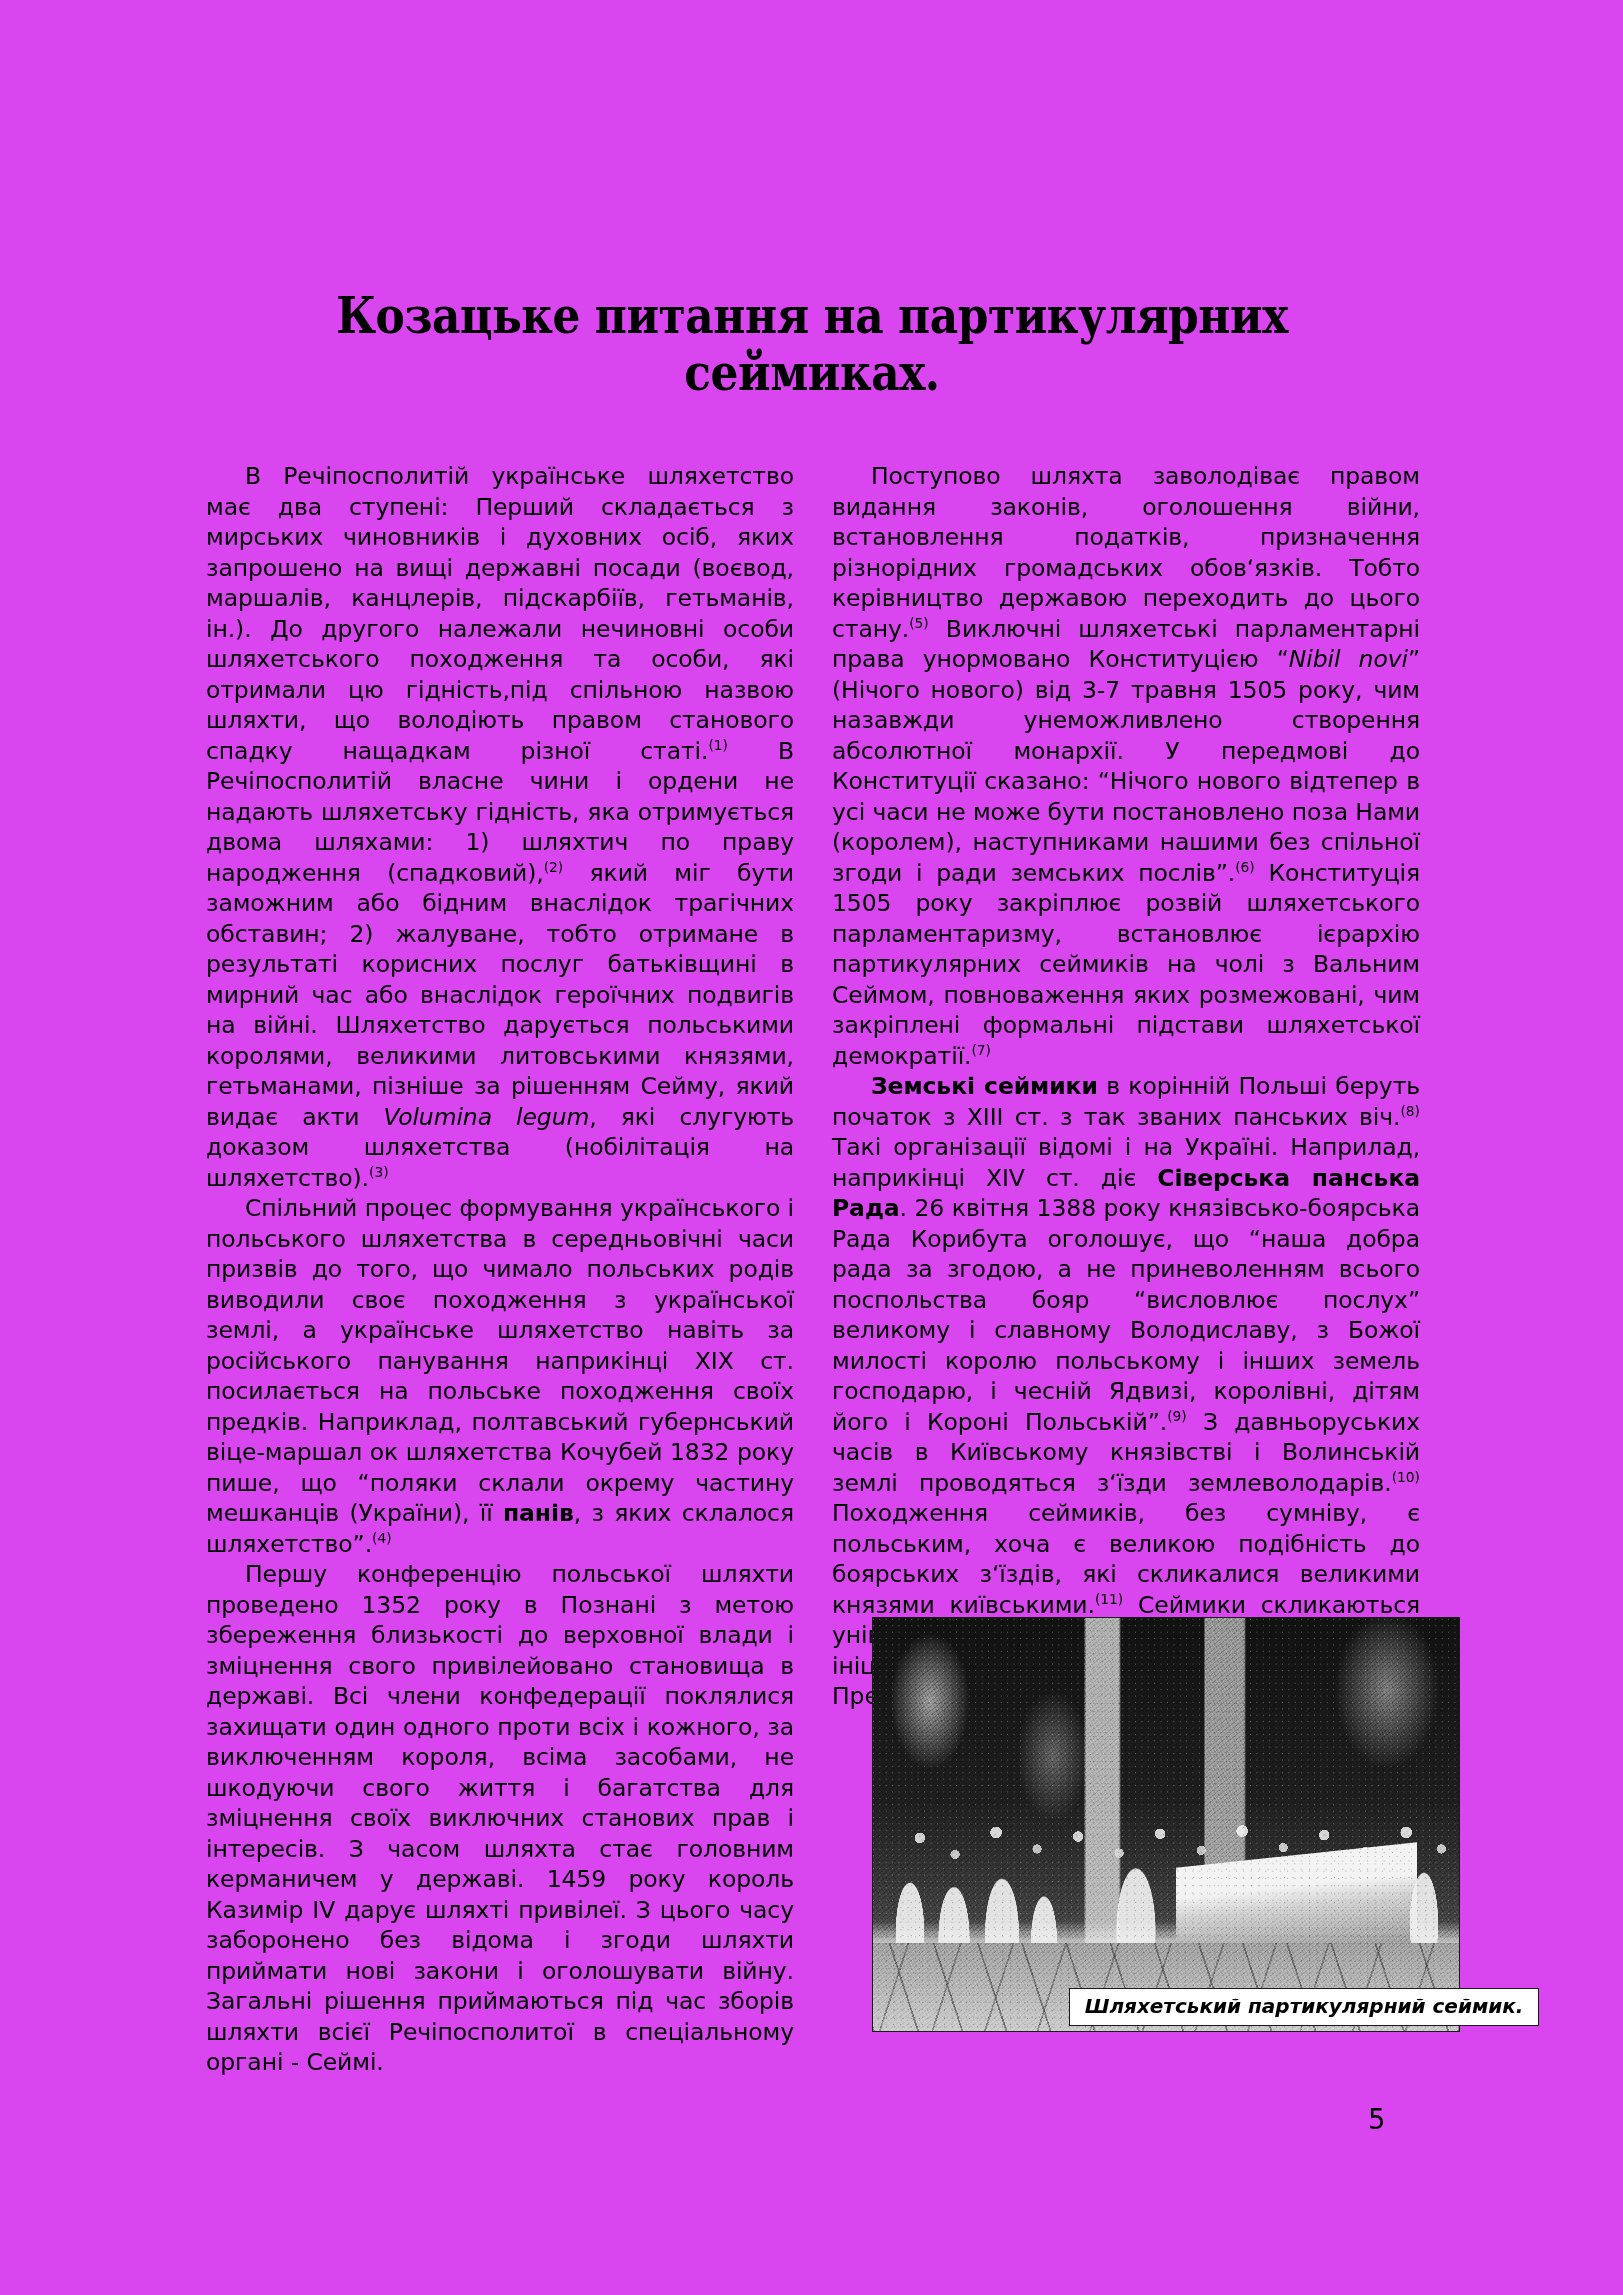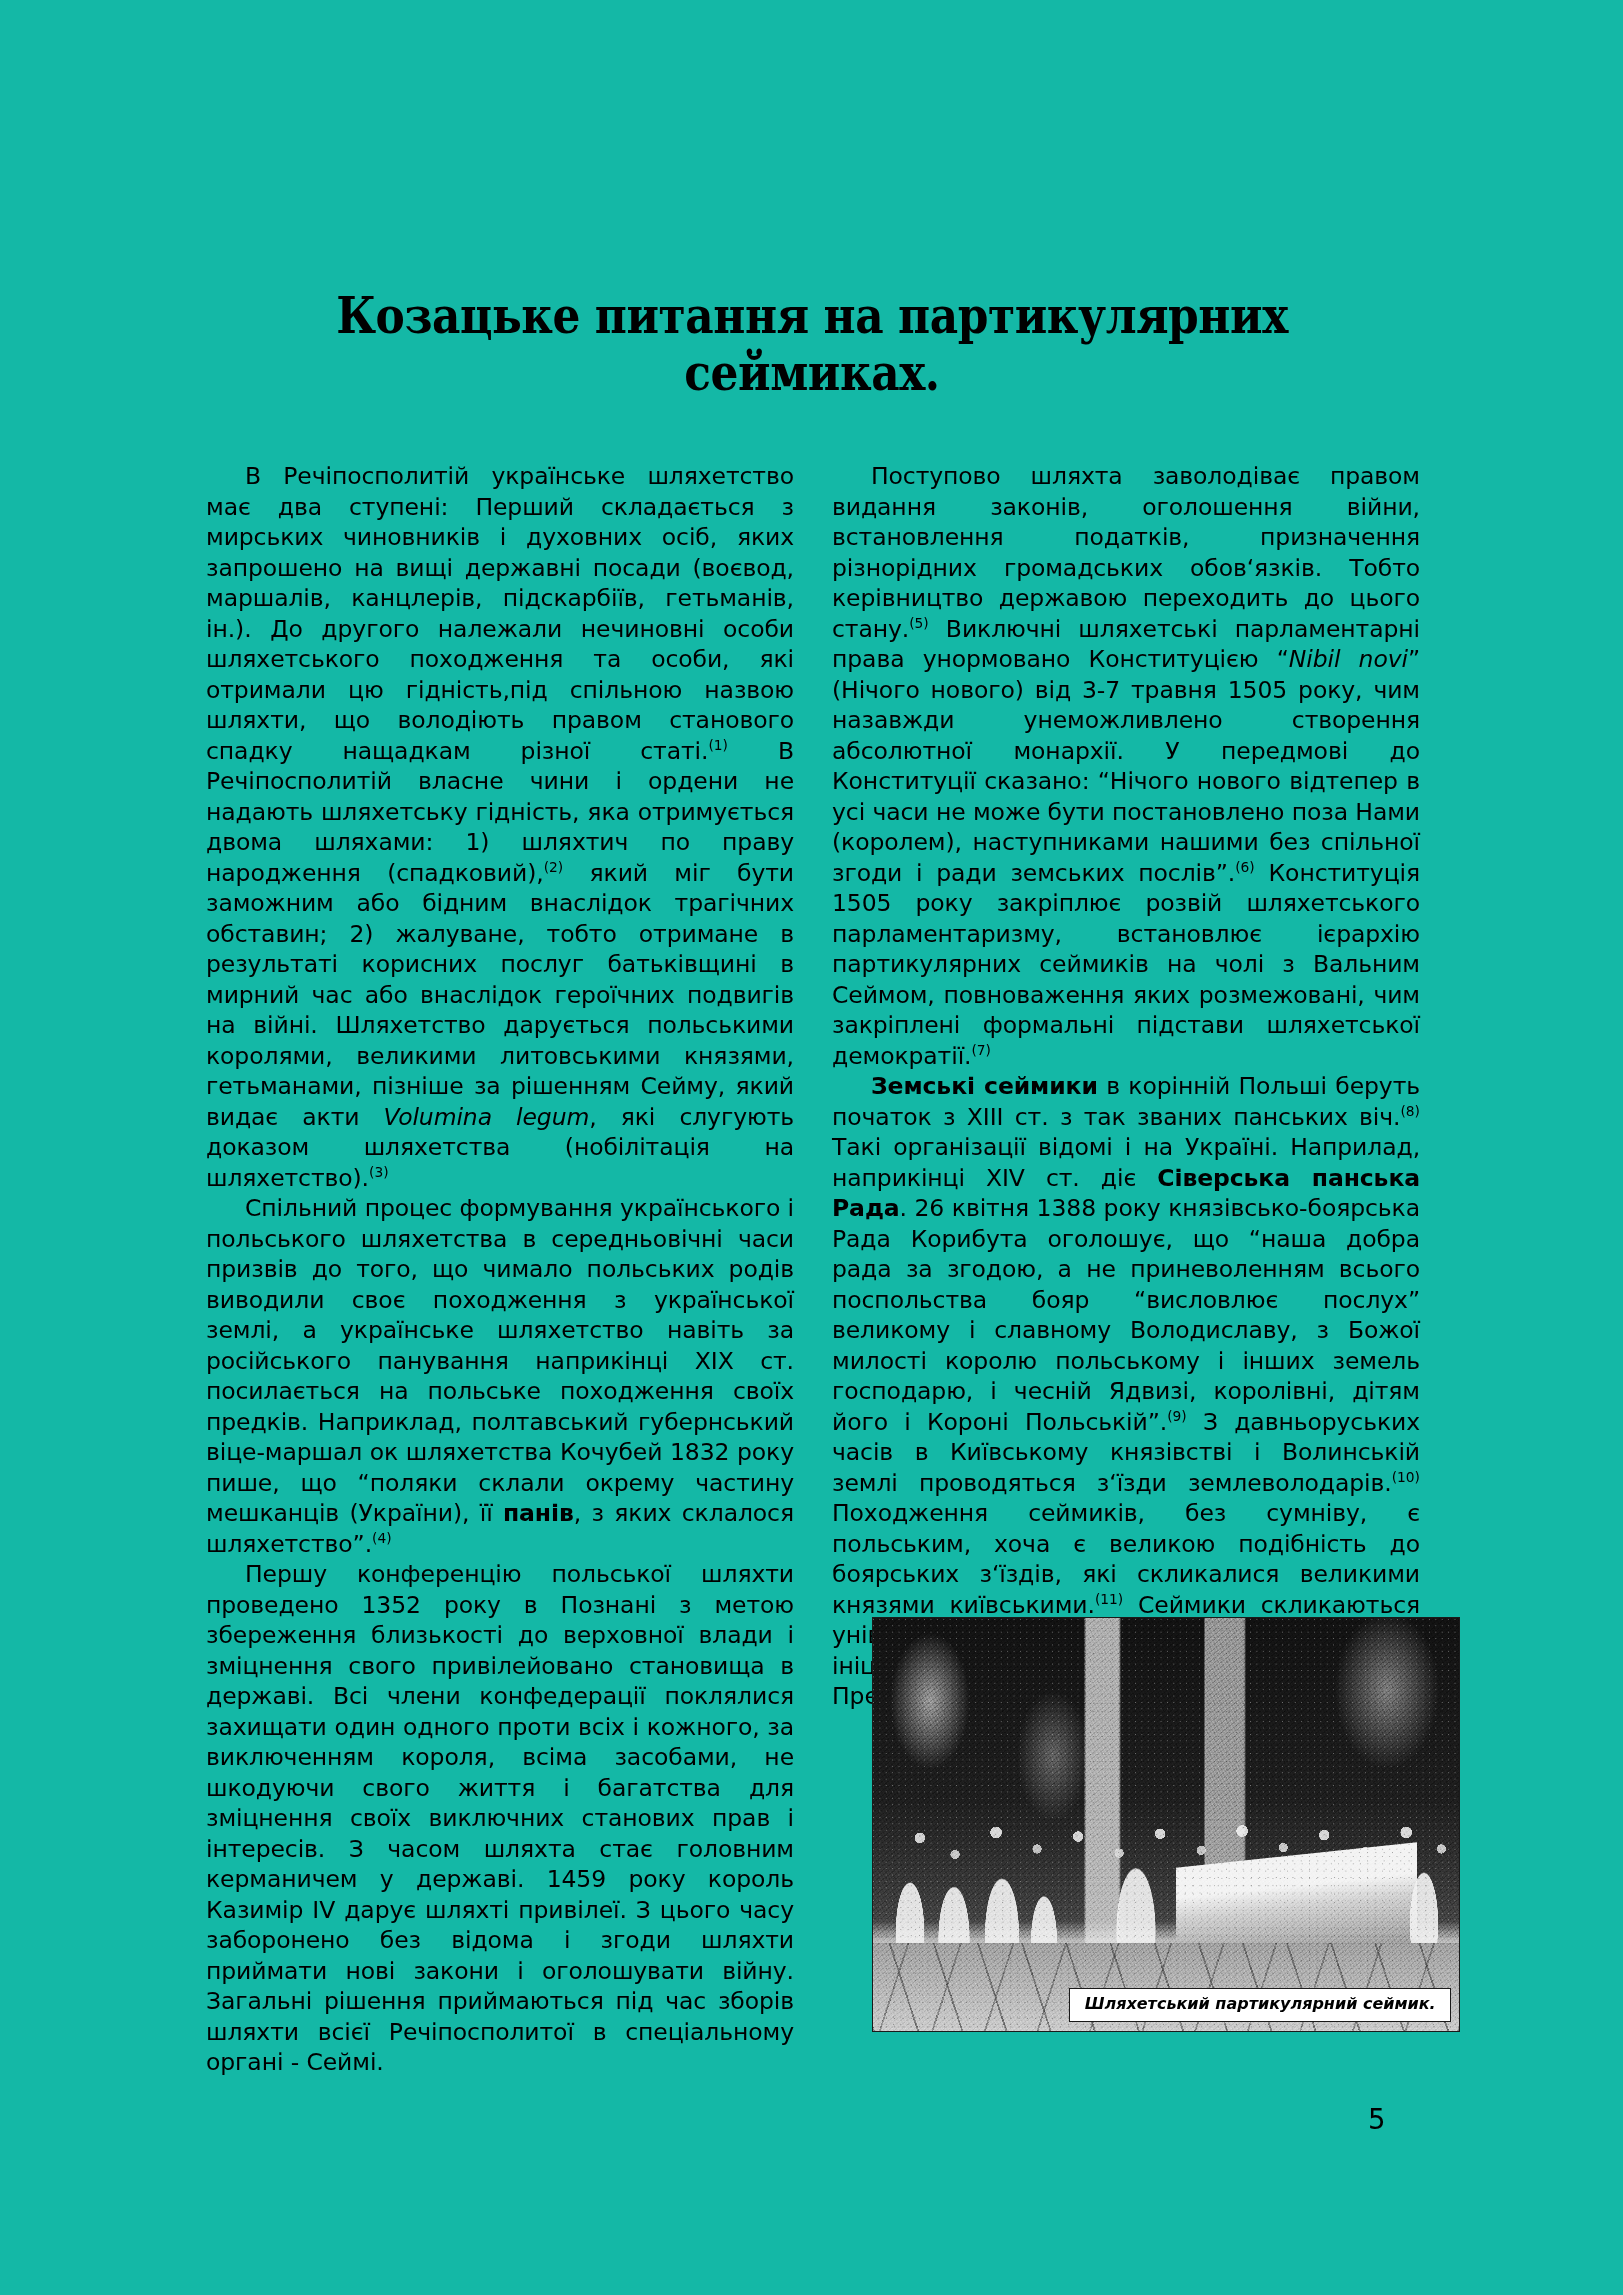--- a/index.html
+++ b/index.html
@@ -14,21 +14,21 @@
     position: relative;
     font-family: "DejaVu Sans", sans-serif;
     color: #000000;
     overflow: hidden;
   }
 
   
   .page {
     position: absolute;
     inset: 0;
-    background: #14b8a6;
+    background: #d946ef;
   }
 
   
   .title-block {
     position: absolute;
     left: 206px;
     top: 287px;
     width: 1212px;
     text-align: center;
   }
@@ -205,21 +205,21 @@
   .fig-caption {
     position: absolute;
     left: 197px;
     top: 371px;
     padding: 7.3px 14.7px 9.2px 14.7px;
     background: #ffffff;
     border: 1.8px solid #1a1a1a;
     font-family: "DejaVu Sans", sans-serif;
     font-style: italic;
     font-weight: bold;
-    font-size: 16px;
+    font-size: 20px;
     line-height: 1;
     white-space: nowrap;
     z-index: 5;
   }
 
   
   .page-number {
     position: absolute;
     left: 1368px;
     top: 2103px;

